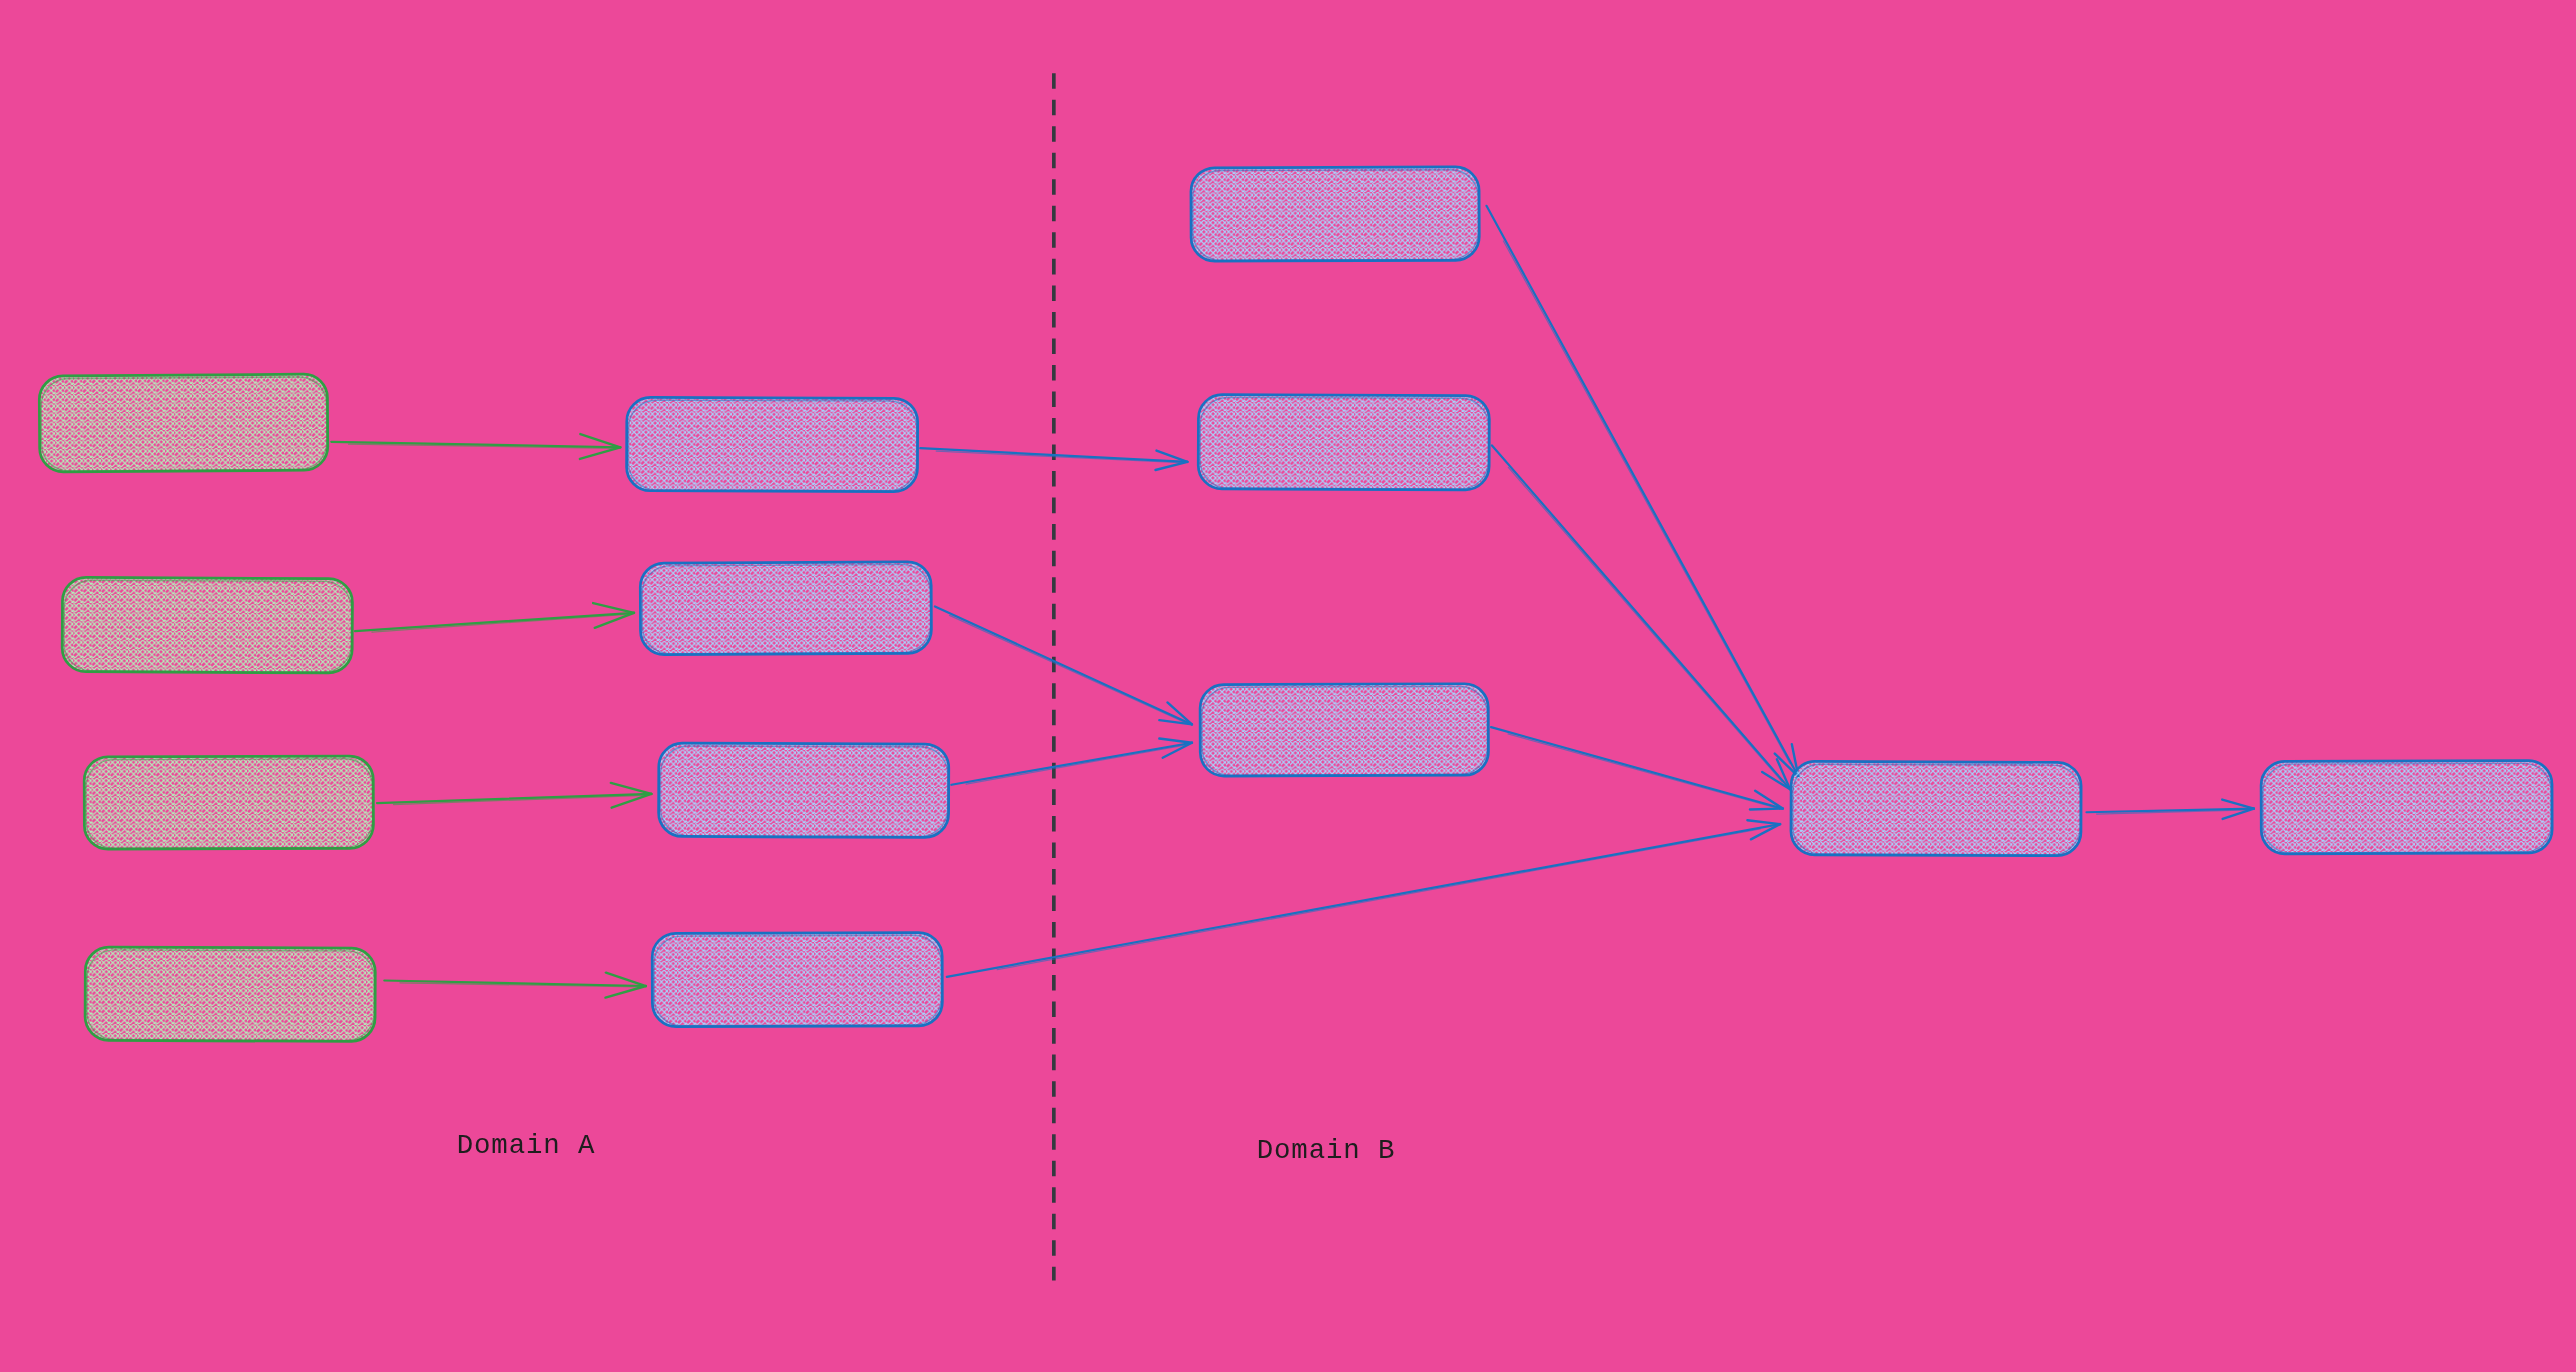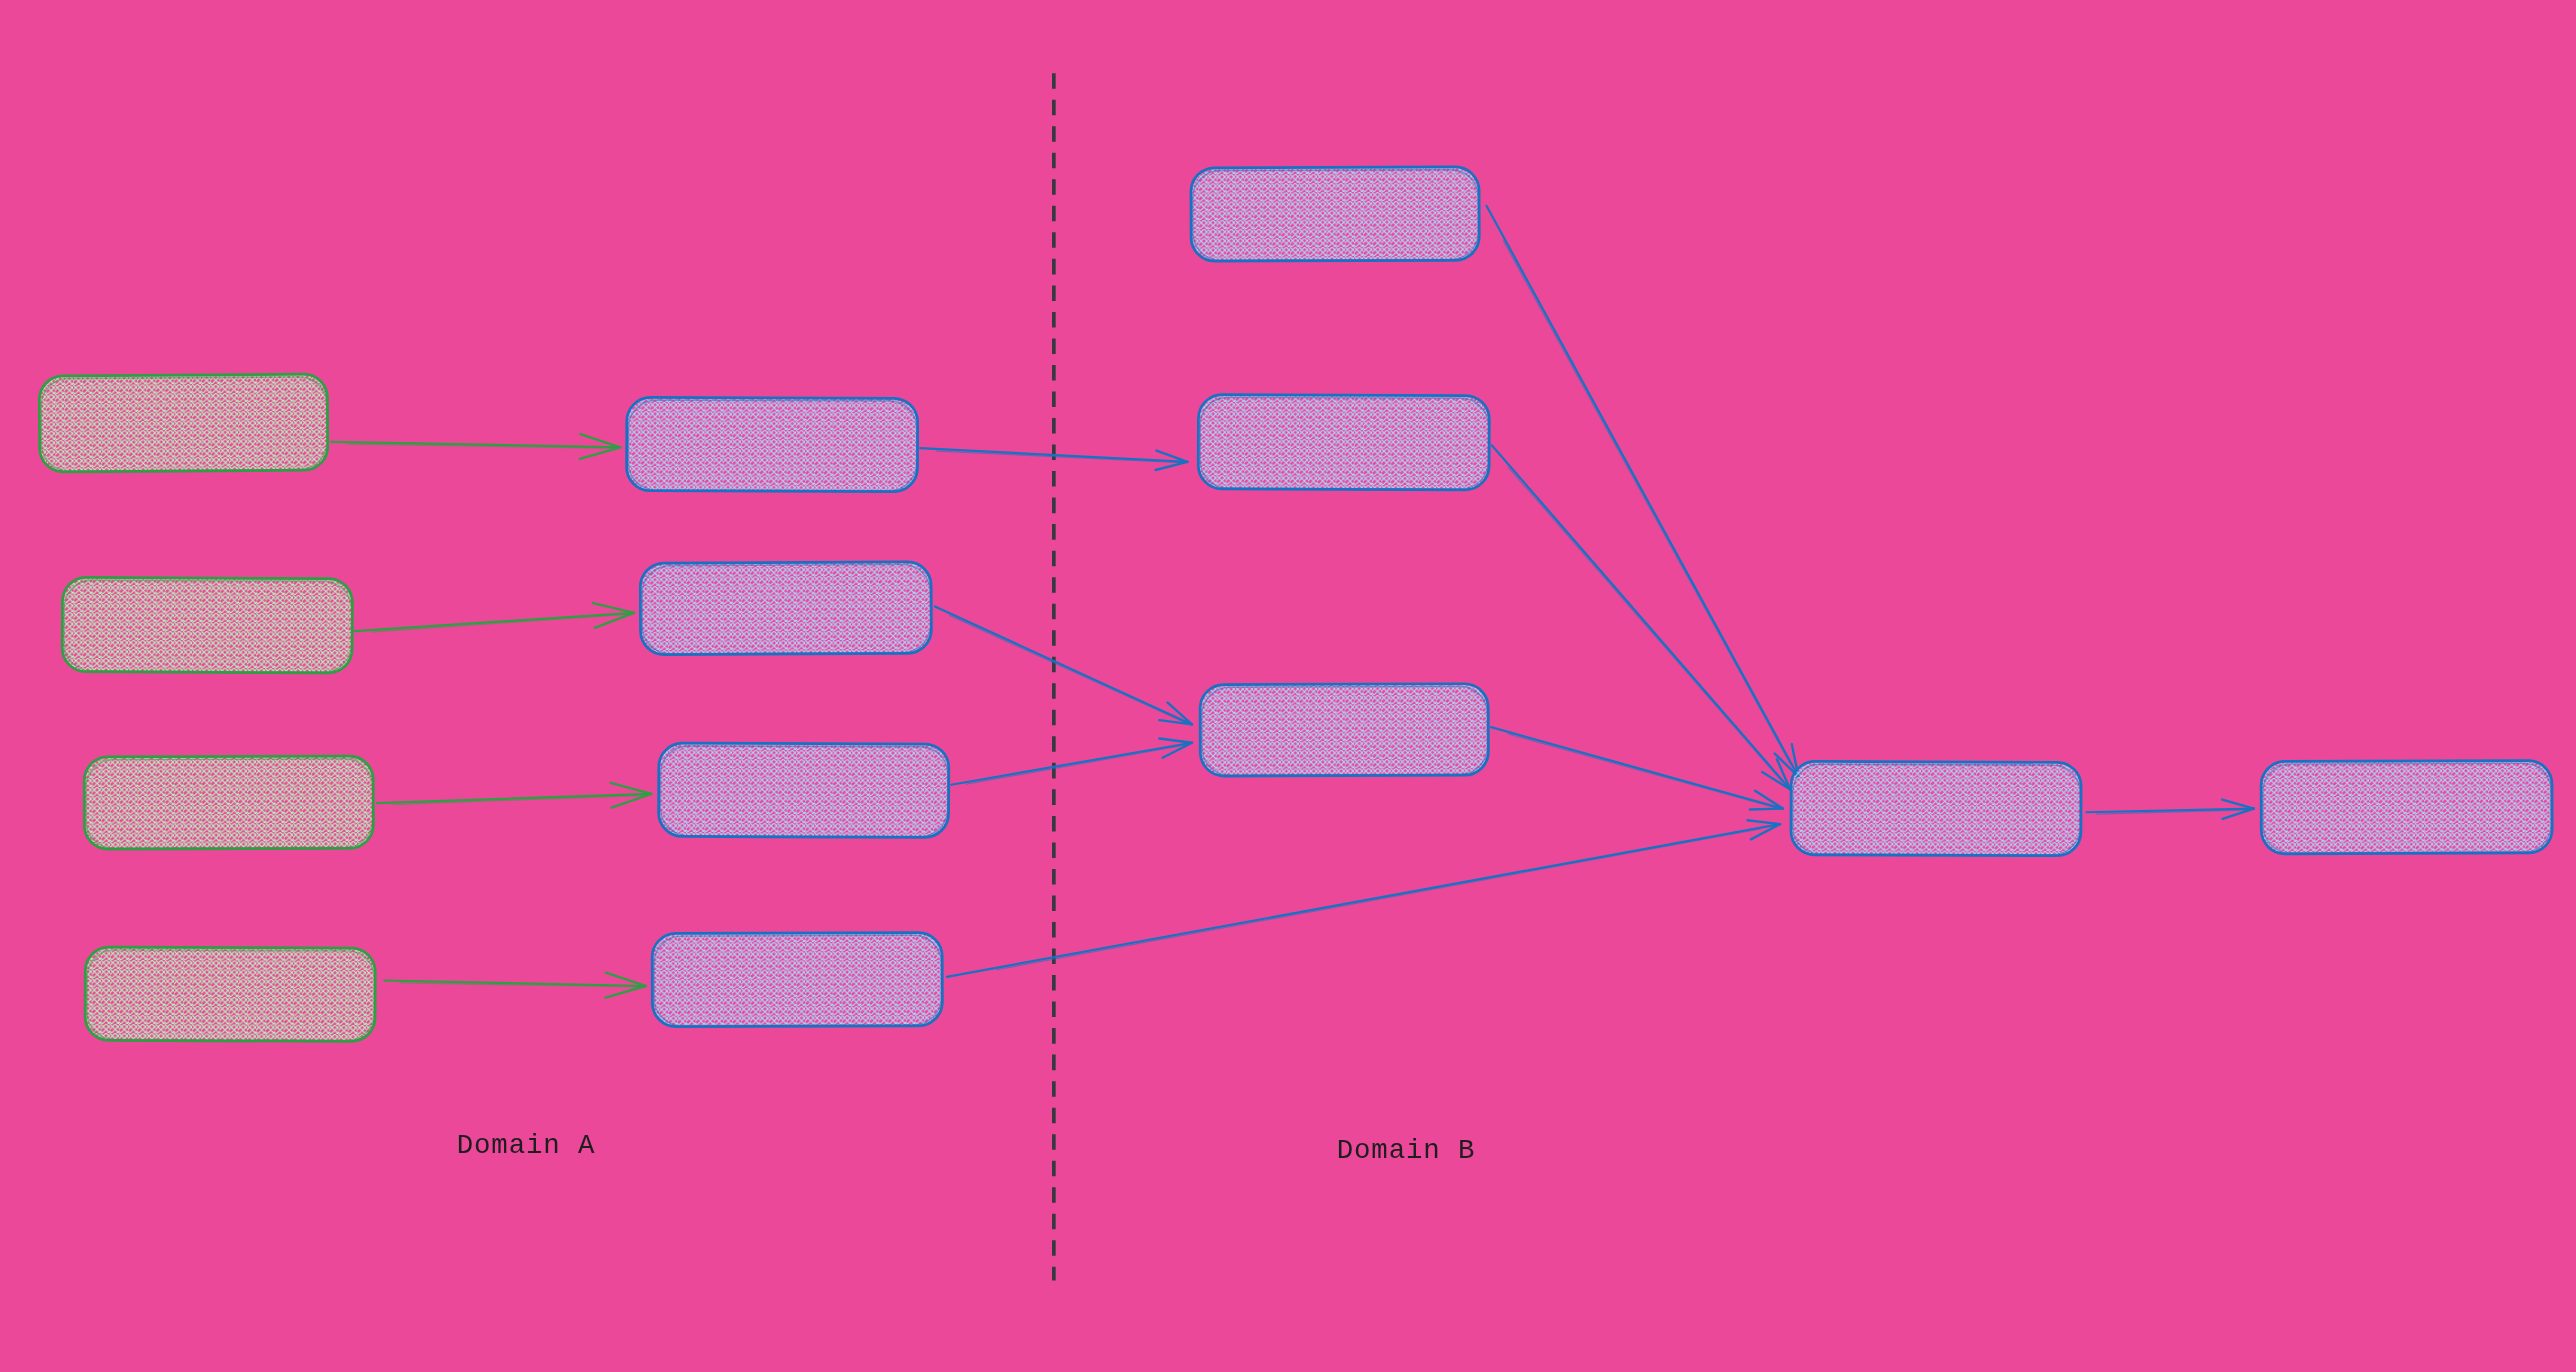--- a/index.html
+++ b/index.html
@@ -172,15 +172,15 @@
           <rect x="1958" y="833" width="317" height="102" rx="26" ry="26" fill="url(#hatch-blue)" stroke="#1971c2" stroke-width="3"></rect>
           <rect x="1960" y="836" width="314" height="98" rx="30" ry="30" fill="none" stroke="#1971c2" stroke-width="1.5" opacity="0.5"></rect>
         </g>
         <g transform="rotate(-0.2 2631 882.5)">
           <rect x="2472" y="832" width="318" height="101" rx="26" ry="26" fill="url(#hatch-blue)" stroke="#1971c2" stroke-width="3"></rect>
           <rect x="2474" y="835" width="315" height="97" rx="30" ry="30" fill="none" stroke="#1971c2" stroke-width="1.5" opacity="0.5"></rect>
         </g>
       </g>
   </svg>
   <div class="domain-label" id="label-domain-a" style="left: 526px; top: 1145px; color: rgb(30, 30, 30);">Domain A</div>
-  <div class="domain-label" id="label-domain-b" style="left: 1406px; top: 1150px; color: rgb(30, 30, 30);">Domain B</div>
+  <div class="domain-label" id="label-domain-b" style="left: 1326px; top: 1150px; color: rgb(30, 30, 30);">Domain B</div>
 </div>
 
 
 </body></html>

